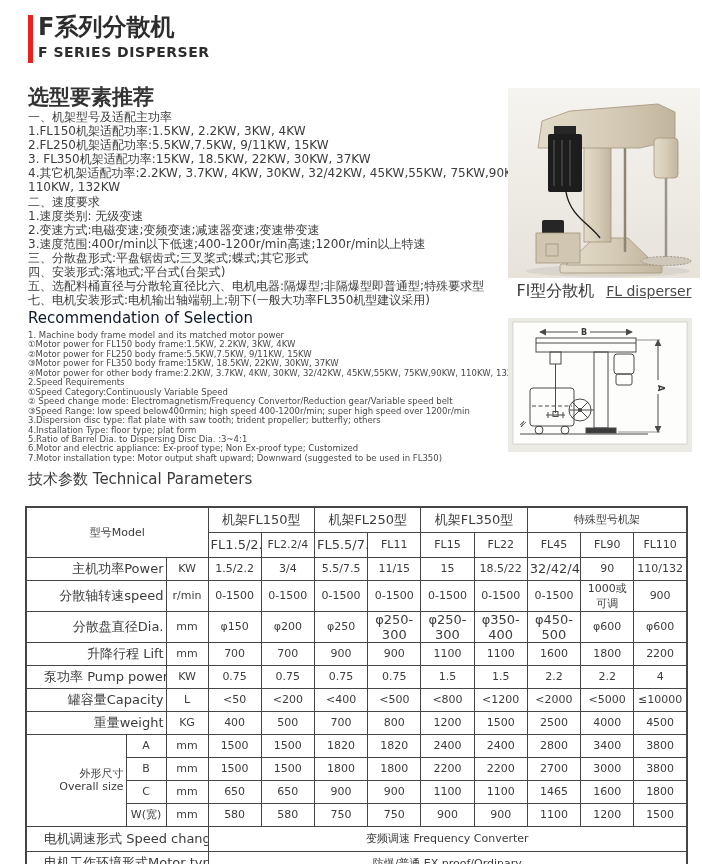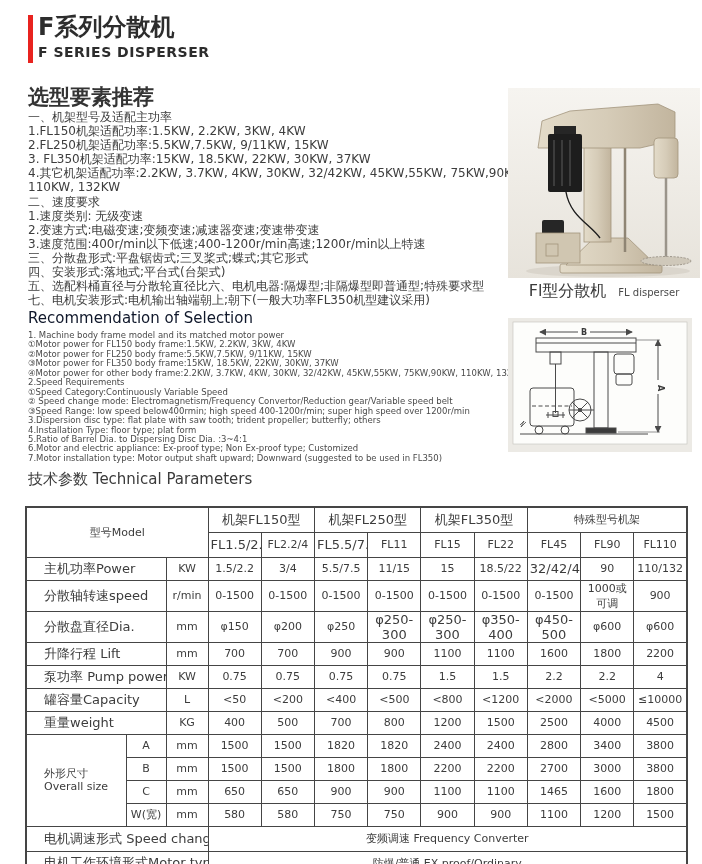--- a/index.html
+++ b/index.html
@@ -18,38 +18,38 @@
   .sec-cn-h{font-size:21px;font-weight:600;color:#333;line-height:26px;margin-bottom:0;}
   .cn-line{font-size:12px;line-height:14.1px;white-space:nowrap;color:#3d3d3d;}
   
   .sec-en{position:absolute;left:28px;top:308px;width:478px;}
   .sec-en-h{font-size:15px;font-weight:500;color:#0f172a;line-height:20px;margin-bottom:3px;}
   .en-line{font-size:8.5px;line-height:9.45px;white-space:nowrap;color:#4a4a4a;}
   
   .photo-box{position:absolute;left:508px;top:88px;width:192px;height:190px;}
   .caption{position:absolute;left:508px;top:281px;width:192px;text-align:center;white-space:nowrap;}
   .cap-cn{font-size:16px;color:#3a3a3a;}
-  .cap-en{font-size:10px;color:#4a4a4a;margin-left:12px;}
+  .cap-en{font-size:14px;color:#4a4a4a;margin-left:12px;text-decoration:underline;}
   .diagram-box{position:absolute;left:508px;top:318px;width:184px;height:134px;}
   
   .tech-h{position:absolute;left:28px;top:470px;font-size:15px;font-weight:500;color:#3a3a3a;white-space:nowrap;}
   .tech-table{
     position:absolute;left:25px;top:506px;width:663px;
     border-collapse:collapse;table-layout:fixed;
     font-size:11px;color:#3c3c3c;
   }
   .tech-table th,.tech-table td{
     border:1px solid #454545;padding:0 2px;text-align:center;vertical-align:middle;
     font-weight:400;overflow:hidden;
   }
   .tech-table{border:2px solid #454545;}
   .tech-table thead tr{height:25px;}
   .tech-table tbody tr{height:23px;}
   .tech-table tr.footer-row{height:25px;}
-  .tech-table .lbl{text-align:left;padding-left:17px;white-space:nowrap;}
+  .tech-table .lbl{text-align:right;padding-left:17px;white-space:nowrap;}
   .tech-table .small{font-size:13px;}
   .tech-table .osz div{line-height:13px;}
 </style>
 </head>
 <body>
 
 <div class="page">
 
   <div class="hdr">
     <div class="hdr-bar" style="background: rgb(232, 35, 31);"></div>

